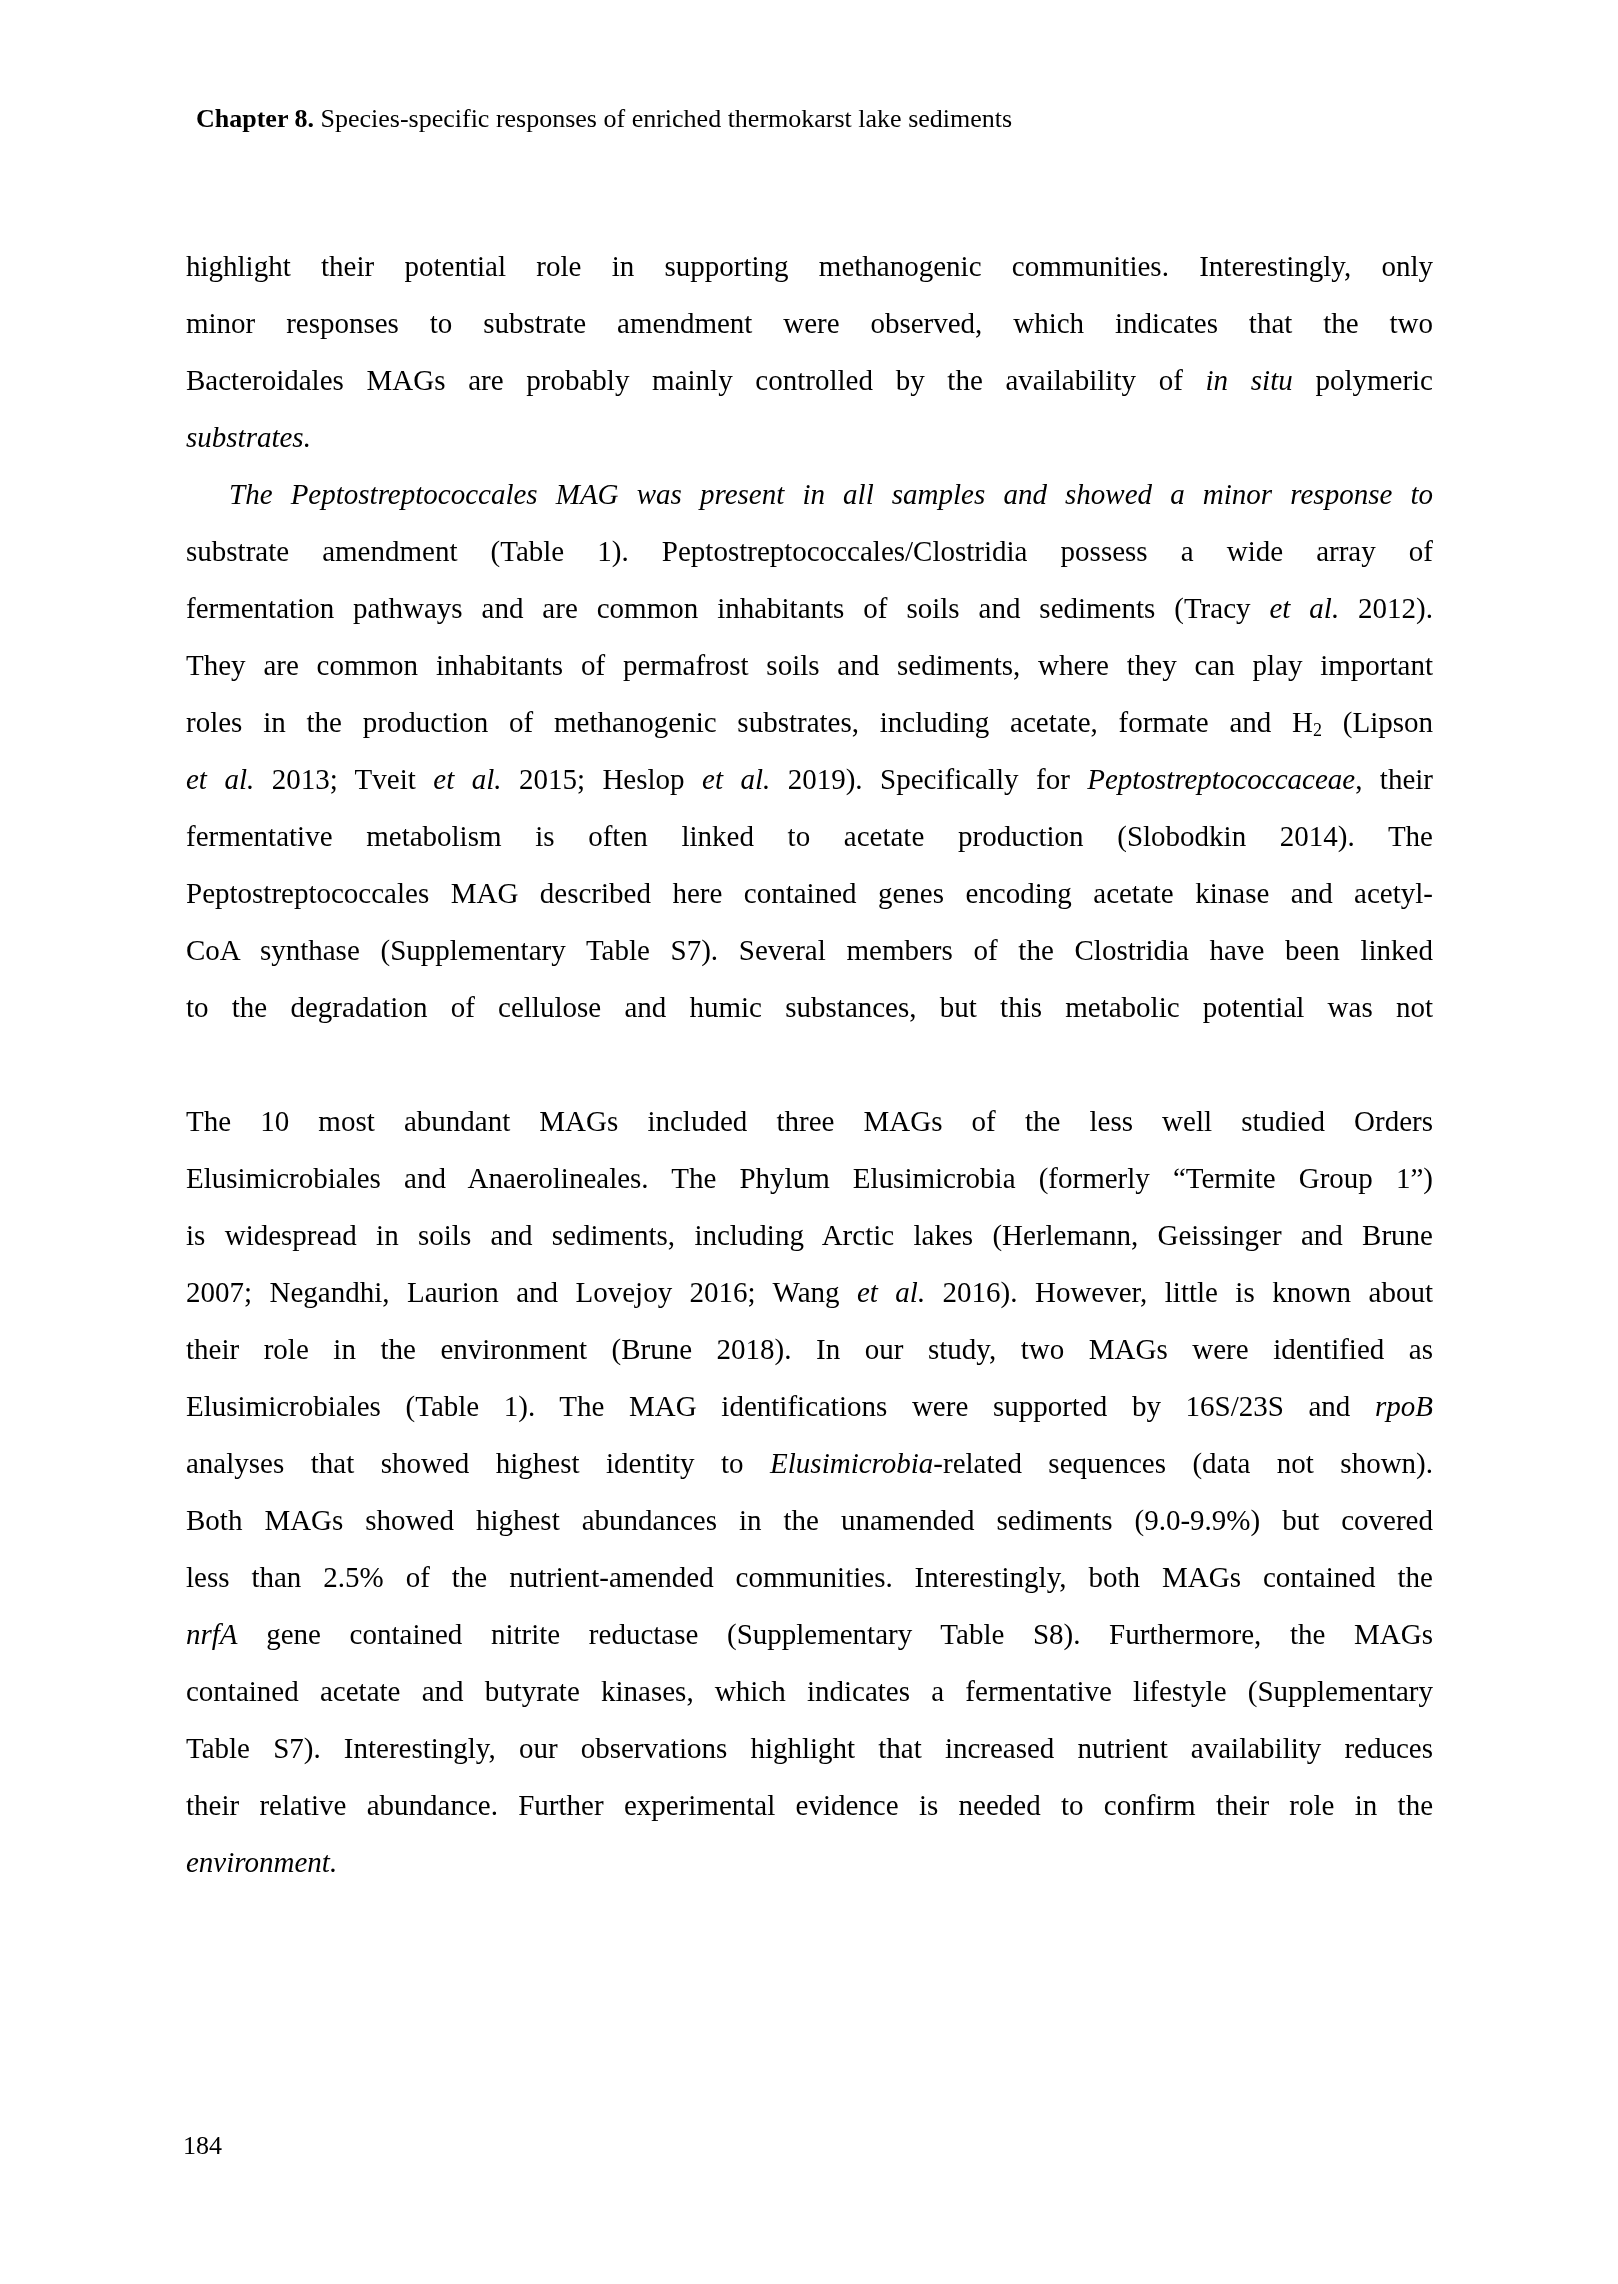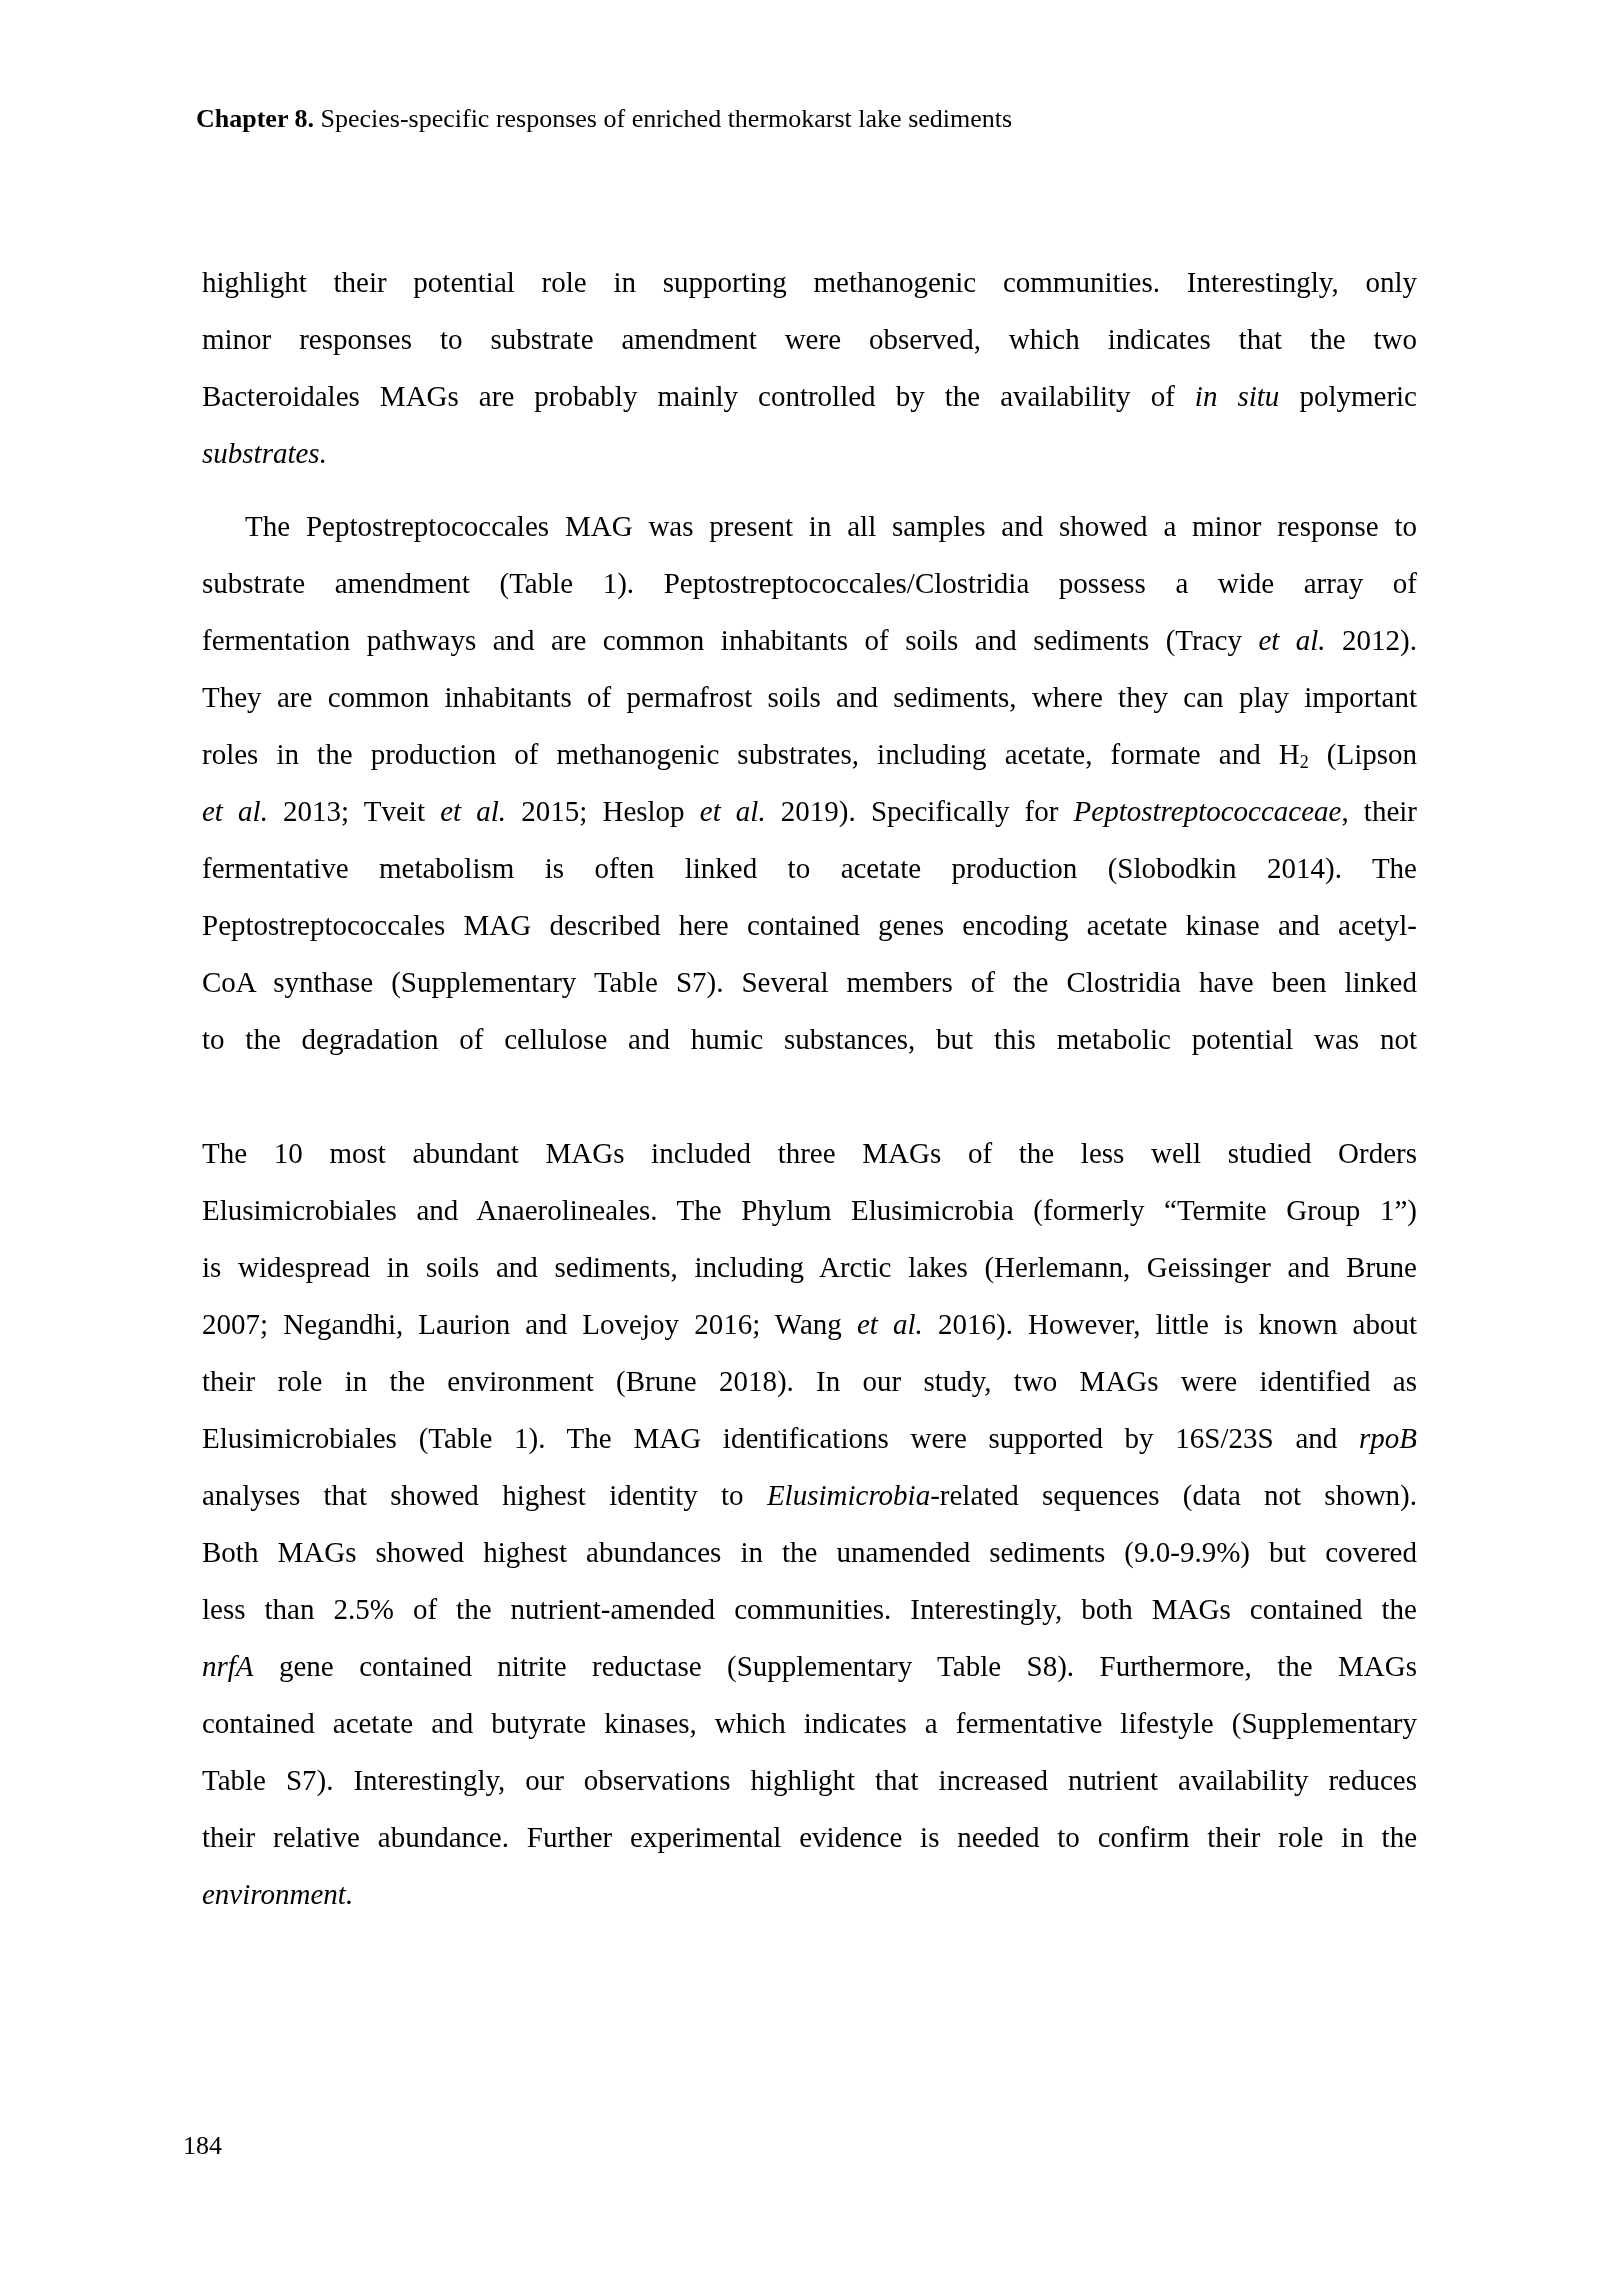--- a/index.html
+++ b/index.html
@@ -3,26 +3,26 @@
   <meta charset="utf-8">
   <style>
     html, body { margin: 0; padding: 0; background: #ffffff; }
     body { width: 1618px; height: 2284px; position: relative; overflow: hidden;
            font-family: "Liberation Serif", "DejaVu Serif", serif; color: #000; }
     .running-header { position: absolute; left: 181px; top: 104px; font-size: 26px;
                       line-height: 30px; white-space: nowrap; }
     .running-header .chap { font-weight: bold; margin-left: 15px; }
     .body-text { position: absolute; left: 186px; top: 238px; width: 1247px;
                  font-size: 29px; line-height: 57px; }
-    .para { margin: 16px; }
+    .para { margin: 0; }
     .para.gap-before { margin-top: 57px; }
     .line { display: block; text-align: justify; text-align-last: justify;
             white-space: nowrap; height: 57px; overflow: visible; }
     .line.last { text-align-last: left; font-style: italic; }
-    .line.indent { padding-left: 43px; }
+    .line.indent { padding-left: 43px; font-style: italic; }
     .line i { font-style: italic; }
     .line sub { font-size: 0.62em; line-height: 0; vertical-align: -0.22em; }
     .page-number { position: absolute; left: 183px; top: 2131px; font-size: 26px; line-height: 30px; text-align: right; }
   </style>
 </head>
 <body>
 
 <div class="running-header">
   <span class="chap">Chapter 8.</span>
   <span>Species-specific responses of enriched thermokarst lake sediments</span>

